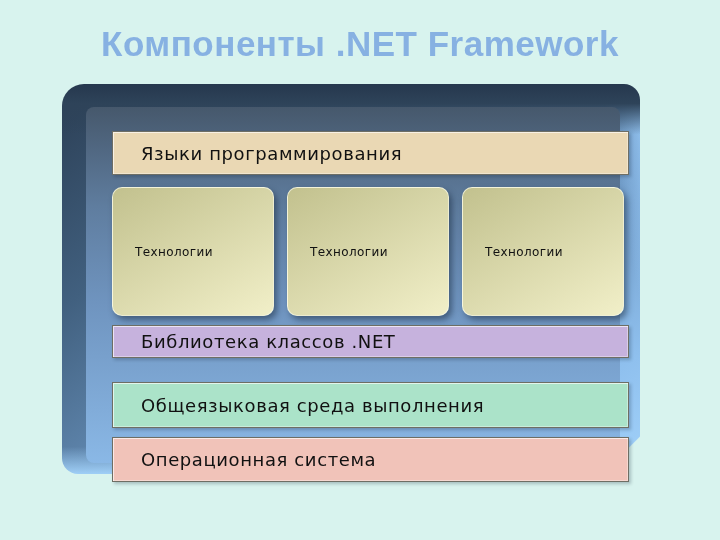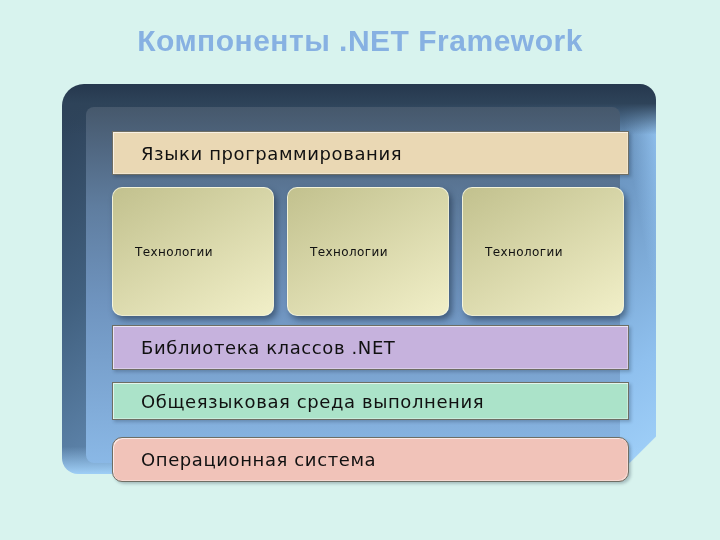--- a/index.html
+++ b/index.html
@@ -15,21 +15,21 @@
 
   .title {
     position: absolute;
     top: 24px;
     left: 0;
     width: 720px;
     margin: 0;
     text-align: center;
     font-family: "Liberation Sans", sans-serif;
     font-weight: 700;
-    font-size: 30px;
+    font-size: 35px;
     letter-spacing: 0.5px;
     color: #87b1e2;
   }
 
   
   .frame {
     position: absolute;
     left: 62px;
     top: 84px;
     width: 578px;
@@ -39,21 +39,20 @@
       
       linear-gradient(315deg, #d8f3ee 0px, #d8f3ee 26px, rgba(216,243,238,0) 27px),
       
       linear-gradient(180deg, #26384e 0%, #2e4359 5%, rgba(46,67,89,0) 13%),
       
       linear-gradient(260deg, rgba(154,204,250,0.95) 0%, rgba(154,204,250,0) 6%),
       
       linear-gradient(0deg, rgba(162,210,250,0.95) 0%, rgba(162,210,250,0) 7%),
       
       linear-gradient(145deg, #2b3e54 0%, #41607f 28%, #6f9ac6 62%, #8fc0ee 85%, #a2d2fa 100%);
-    padding-left: 16px;
   }
 
   
   .frame-body {
     position: absolute;
     left: 24px;
     top: 23px;
     width: 534px;
     height: 356px;
     border-radius: 8px;
@@ -72,22 +71,22 @@
     box-shadow: inset 1px 1px 0 rgba(255,255,255,0.65),
                 inset -1px -1px 0 rgba(255,255,255,0.35),
                 2px 2px 3px rgba(25,40,60,0.25);
     font-size: 18px;
     letter-spacing: 0.6px;
     color: #111;
     white-space: nowrap;
   }
 
   .bar-languages { top: 24px;  height: 44px; }
-  .bar-library   { top: 218px; height: 45px; }
-  .bar-runtime   { top: 275px; height: 38px; }
+  .bar-library   { top: 218px; height: 33px; }
+  .bar-runtime   { top: 275px; height: 46px; }
   .bar-os        { top: 330px; height: 45px; }
 
   .tech-box {
     position: absolute;
     top: 80px;
     width: 162px;
     height: 129px;
     border-radius: 10px;
     border: 1px solid rgba(250,250,230,0.75);
     box-shadow: 3px 4px 6px rgba(20,35,55,0.5);
@@ -133,19 +132,19 @@
       </div>
 
       <div class="bar bar-library" style="background: rgb(198, 178, 221);">
         <span>Библиотека классов .NET</span>
       </div>
 
       <div class="bar bar-runtime" style="background: rgb(171, 227, 201);">
         <span>Общеязыковая среда выполнения</span>
       </div>
 
-      <div class="bar bar-os" style="background: rgb(241, 195, 185); border-radius: 10px;">
+      <div class="bar bar-os" style="background: rgb(241, 195, 185);">
         <span>Операционная система</span>
       </div>
 
     </div>
   </div>
 </div>
 
 </body></html>

